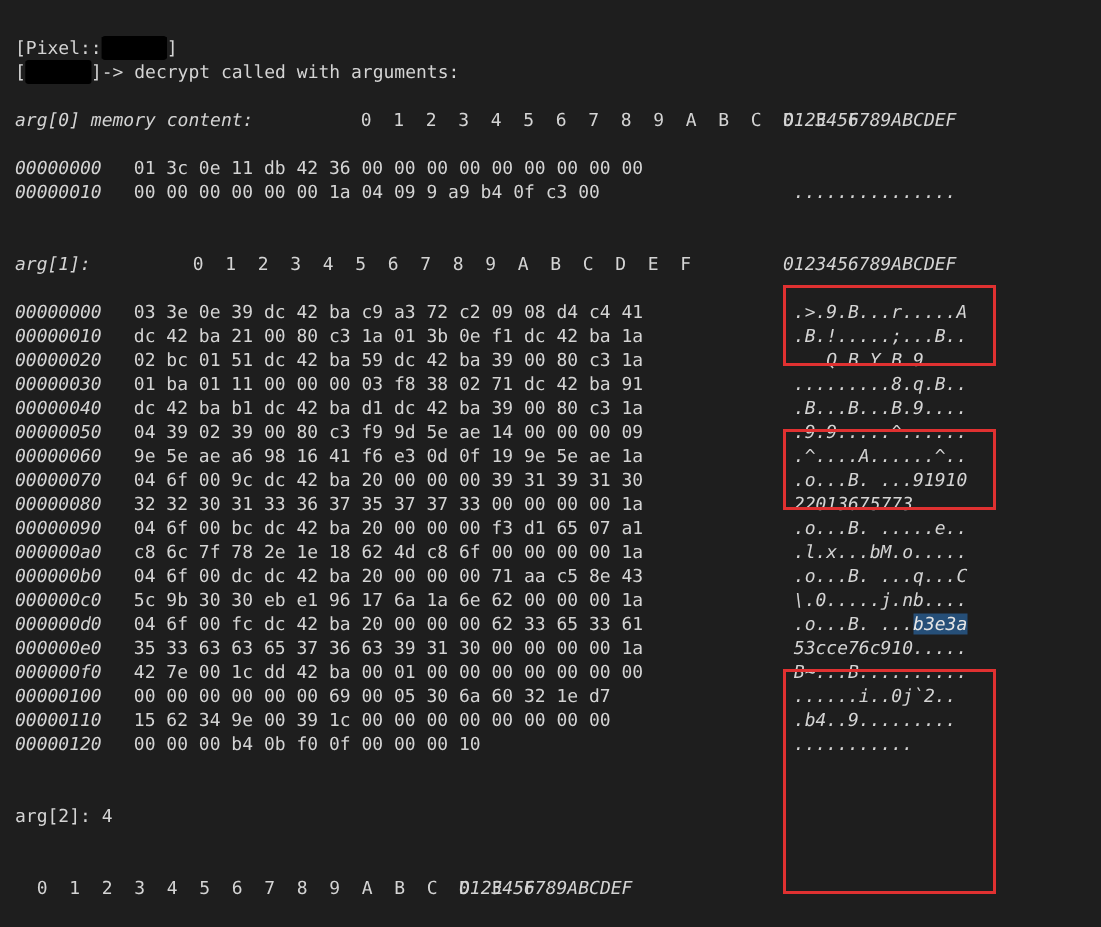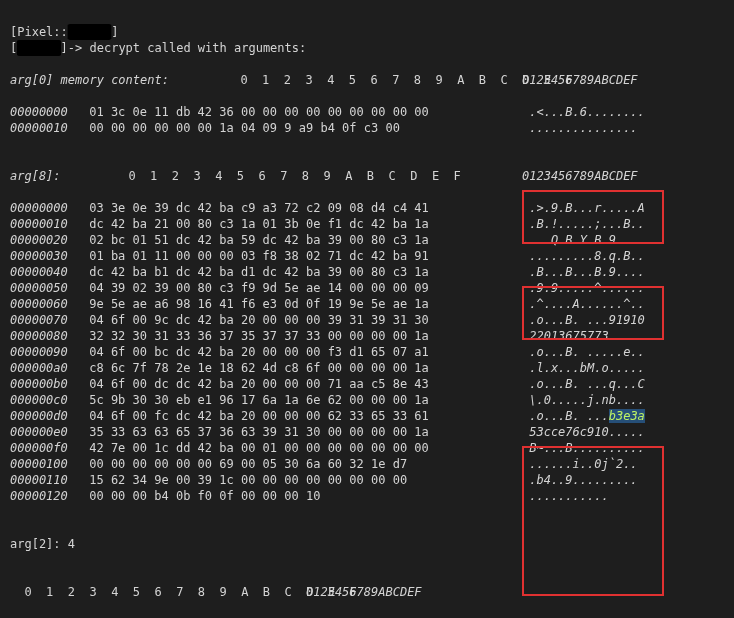--- a/index.html
+++ b/index.html
@@ -4,33 +4,33 @@
 <style>
   html,body{margin:0;padding:0;background:#1e1e1e;color:#d4d4d4;font-family:Consolas,Menlo,monospace;font-size:12px;line-height:16px;}
   .term{padding:8px 10px;white-space:pre;position:relative;width:734px;box-sizing:border-box;}
   .row{display:flex;}
   .addr{width:72px;flex:0 0 72px;font-style:italic;}
   .hex{width:440px;flex:0 0 440px;letter-spacing:0;}
   .ascii{flex:1;font-style:italic;}
   .head .hex, .head .ascii{color:#d4d4d4;}
   .redacted{display:inline-block;background:#000;color:#000;border-radius:2px;}
   .box{position:absolute;border:2px solid #e03131;pointer-events:none;}
-  .sel{background:#264f78;color:#bef264;}
+  .sel{background:#264f78;color:#e5e5e5;}
 </style>
 </head>
 <body>
 
 <div class="term">
 <span><span>[Pixel::</span><span class="redacted">██████</span><span>]</span>
 <span>[</span><span class="redacted">██████</span><span>]-&gt; decrypt called with arguments:</span></span>
 
 <div class="row head"><span class="addr" style="width:auto;flex:0 0 216px;">arg[0] memory content:</span><span class="hex" style="flex:0 0 296px;width:296px;">  0  1  2  3  4  5  6  7  8  9  A  B  C  D  E  F</span><span class="ascii">0123456789ABCDEF</span></div>
-<div id="arg0rows"><div class="row"><span class="addr">00000000</span><span class="hex"> 01 3c 0e 11 db 42 36 00 00 00 00 00 00 00 00 00</span><span class="ascii"> .&lt;...B.6........</span></div><div class="row"><span class="addr">00000010</span><span class="hex"> 00 00 00 00 00 00 1a 04 09 9 a9 b4 0f c3 00   </span><span class="ascii"> ...............</span></div></div>
+<div id="arg0rows"><div class="row"><span class="addr">00000000</span><span class="hex"> 01 3c 0e 11 db 42 36 00 00 00 00 00 00 00 00 00</span></div><div class="row"><span class="addr">00000010</span><span class="hex"> 00 00 00 00 00 00 1a 04 09 9 a9 b4 0f c3 00   </span><span class="ascii"> ...............</span></div></div>
 
-<div class="row head"><span class="addr" style="width:auto;flex:0 0 104px;">arg[8]:</span><span class="hex" style="flex:0 0 408px;width:408px;">  0  1  2  3  4  5  6  7  8  9  A  B  C  D  E  F</span><span class="ascii">0123456789ABCDEF</span></div>
+<div class="row head"><span class="addr" style="width:auto;flex:0 0 104px;">arg[1]:</span><span class="hex" style="flex:0 0 408px;width:408px;">  0  1  2  3  4  5  6  7  8  9  A  B  C  D  E  F</span><span class="ascii">0123456789ABCDEF</span></div>
 <div id="arg1rows"><div class="row"><span class="addr">00000000</span><span class="hex"> 03 3e 0e 39 dc 42 ba c9 a3 72 c2 09 08 d4 c4 41</span><span class="ascii"> .&gt;.9.B...r.....A</span></div><div class="row"><span class="addr">00000010</span><span class="hex"> dc 42 ba 21 00 80 c3 1a 01 3b 0e f1 dc 42 ba 1a</span><span class="ascii"> .B.!.....;...B..</span></div><div class="row"><span class="addr">00000020</span><span class="hex"> 02 bc 01 51 dc 42 ba 59 dc 42 ba 39 00 80 c3 1a</span><span class="ascii"> ...Q.B.Y.B.9....</span></div><div class="row"><span class="addr">00000030</span><span class="hex"> 01 ba 01 11 00 00 00 03 f8 38 02 71 dc 42 ba 91</span><span class="ascii"> .........8.q.B..</span></div><div class="row"><span class="addr">00000040</span><span class="hex"> dc 42 ba b1 dc 42 ba d1 dc 42 ba 39 00 80 c3 1a</span><span class="ascii"> .B...B...B.9....</span></div><div class="row"><span class="addr">00000050</span><span class="hex"> 04 39 02 39 00 80 c3 f9 9d 5e ae 14 00 00 00 09</span><span class="ascii"> .9.9.....^......</span></div><div class="row"><span class="addr">00000060</span><span class="hex"> 9e 5e ae a6 98 16 41 f6 e3 0d 0f 19 9e 5e ae 1a</span><span class="ascii"> .^....A......^..</span></div><div class="row"><span class="addr">00000070</span><span class="hex"> 04 6f 00 9c dc 42 ba 20 00 00 00 39 31 39 31 30</span><span class="ascii"> .o...B. ...91910</span></div><div class="row"><span class="addr">00000080</span><span class="hex"> 32 32 30 31 33 36 37 35 37 37 33 00 00 00 00 1a</span><span class="ascii"> 22013675773.....</span></div><div class="row"><span class="addr">00000090</span><span class="hex"> 04 6f 00 bc dc 42 ba 20 00 00 00 f3 d1 65 07 a1</span><span class="ascii"> .o...B. .....e..</span></div><div class="row"><span class="addr">000000a0</span><span class="hex"> c8 6c 7f 78 2e 1e 18 62 4d c8 6f 00 00 00 00 1a</span><span class="ascii"> .l.x...bM.o.....</span></div><div class="row"><span class="addr">000000b0</span><span class="hex"> 04 6f 00 dc dc 42 ba 20 00 00 00 71 aa c5 8e 43</span><span class="ascii"> .o...B. ...q...C</span></div><div class="row"><span class="addr">000000c0</span><span class="hex"> 5c 9b 30 30 eb e1 96 17 6a 1a 6e 62 00 00 00 1a</span><span class="ascii"> \.0.....j.nb....</span></div><div class="row"><span class="addr">000000d0</span><span class="hex"> 04 6f 00 fc dc 42 ba 20 00 00 00 62 33 65 33 61</span><span class="ascii"> .o...B. ...<span class="sel">b3e3a</span></span></div><div class="row"><span class="addr">000000e0</span><span class="hex"> 35 33 63 63 65 37 36 63 39 31 30 00 00 00 00 1a</span><span class="ascii"> 53cce76c910.....</span></div><div class="row"><span class="addr">000000f0</span><span class="hex"> 42 7e 00 1c dd 42 ba 00 01 00 00 00 00 00 00 00</span><span class="ascii"> B~...B..........</span></div><div class="row"><span class="addr">00000100</span><span class="hex"> 00 00 00 00 00 00 69 00 05 30 6a 60 32 1e d7   </span><span class="ascii"> ......i..0j`2.. </span></div><div class="row"><span class="addr">00000110</span><span class="hex"> 15 62 34 9e 00 39 1c 00 00 00 00 00 00 00 00   </span><span class="ascii"> .b4..9......... </span></div><div class="row"><span class="addr">00000120</span><span class="hex"> 00 00 00 b4 0b f0 0f 00 00 00 10               </span><span class="ascii"> ...........     </span></div></div>
 
 <div>arg[2]: 4</div>
 
 <div class="row head"><span class="hex" style="flex:0 0 296px;width:296px;">  0  1  2  3  4  5  6  7  8  9  A  B  C  D  E  F</span><span class="ascii">0123456789ABCDEF</span></div>
 <div id="retrows"><div class="row"><span class="addr">00000000</span><span class="hex"> 00 6f 00 28 47 c1 b9 f0 25 00 00 7b 22 66 65 65</span><span class="ascii"> .o.(G...%..{"fee</span></div></div>
 
 
 
 <div id="boxes"><div class="box" style="top: 190px; left: 522px; width: 138px; height: 50px;"></div><div class="box" style="top: 286px; left: 522px; width: 138px; height: 50px;"></div><div class="box" style="top: 446px; left: 522px; width: 138px; height: 146px;"></div></div>

